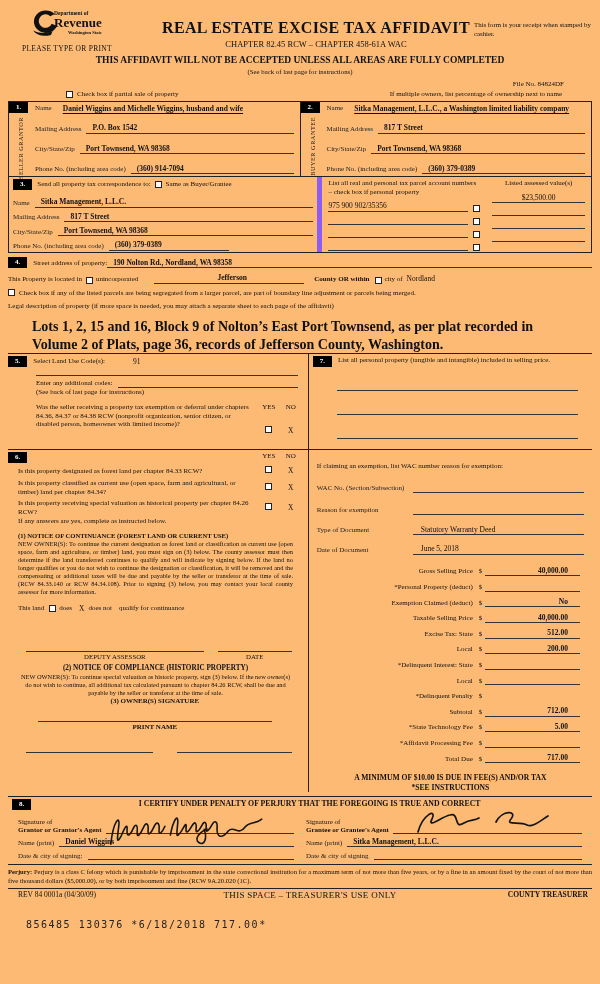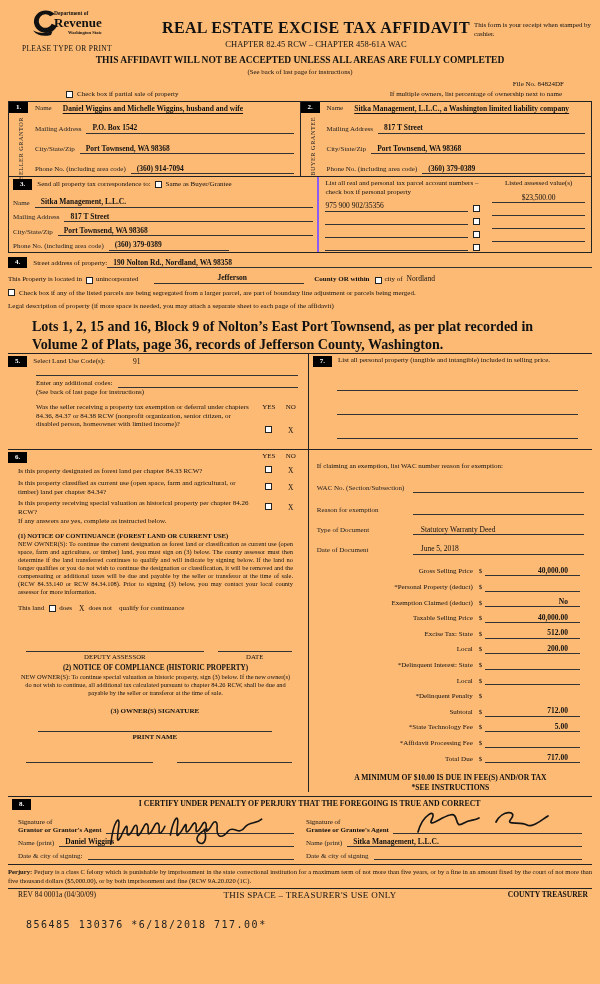--- a/index.html
+++ b/index.html
@@ -44,21 +44,21 @@
   .sidecol .vert { margin:4px auto 0 auto; }
   .fields { flex:1; padding:2px 6px 2px 2px; display:flex; flex-direction:column; justify-content:space-between; }
   .frow { display:flex; align-items:flex-end; }
   .flabel { flex:none; padding-right:5px; color:#222; }
   .fval { flex:1; border-bottom:1px solid #333; font-weight:bold; font-size:7.5px; padding-left:6px; min-height:9px; }
   .wrapval { text-decoration:underline; text-underline-offset:2px; }
   
   .box3 { display:flex; border:1px solid #222; border-top:none; height:76px; }
   .b3left { width:53%; padding:2px 4px; display:flex; flex-direction:column; }
   .b3corr { display:flex; align-items:center; margin-bottom:3px; }
-  .b3mid { width:29%; border-left:2px solid #8b5cf6; padding:2px 6px; }
+  .b3mid { width:29%; border-left:5px solid #8b5cf6; padding:2px 6px; }
   .b3right { width:18%; padding:2px 6px; }
   .prow { display:flex; align-items:flex-end; height:13px; }
   .prow .ul { flex:1; margin-right:5px; min-height:9px; }
   .arow { height:13px; display:flex; align-items:flex-end; }
   .arow .ul { flex:1; min-height:9px; text-align:center; }
   
   .sec4 { padding-top:4px; }
   .s4row1 { display:flex; align-items:flex-end; }
   .located { display:flex; align-items:flex-end; margin-top:5px; }
   .seg { display:flex; align-items:center; margin-top:5px; }
@@ -74,21 +74,21 @@
   .yn { width:22px; text-align:center; flex:none; }
   .qtext { flex:1; padding-right:6px; }
   .qblock { display:flex; margin-top:6px; }
   .sec6 { padding:0 6px 4px 0; }
   .q6 { display:flex; align-items:center; margin-top:3px; }
   .notice { font-size:6.4px; text-align:justify; margin:6px 0 0 10px; width:275px; }
   .ntitle { font-weight:bold; font-size:6.6px; }
   .landrow { display:flex; align-items:center; margin:8px 0 0 10px; }
   .dep-lines { display:flex; margin:30px 10px 0 18px; }
   .dep-lbls { display:flex; margin:1px 10px 0 18px; font-size:6.8px; }
-  .own-sig { text-align:center; font-weight:bold; margin-top:10px; font-size:7px; }
+  .own-sig { text-align:center; font-weight:bold; font-size:7px; }
   .pn-line { margin:16px 30px 0 30px; }
   .pn-lbl { text-align:center; font-weight:bold; margin-top:1px; }
   .pn-two { display:flex; margin:12px 10px 0 18px; }
   
   .sec7 { border-bottom:1px solid #222; height:96px; padding:2px 4px 0 4px; }
   .s7head { display:flex; }
   .blank { border-bottom:1px solid #333; height:20px; margin:4px 10px 0 24px; }
   .exm { padding:0 8px 0 8px; }
   .exm-lbl { margin-top:12px; }
   .wrow { display:flex; align-items:flex-end; margin-top:13px; }

